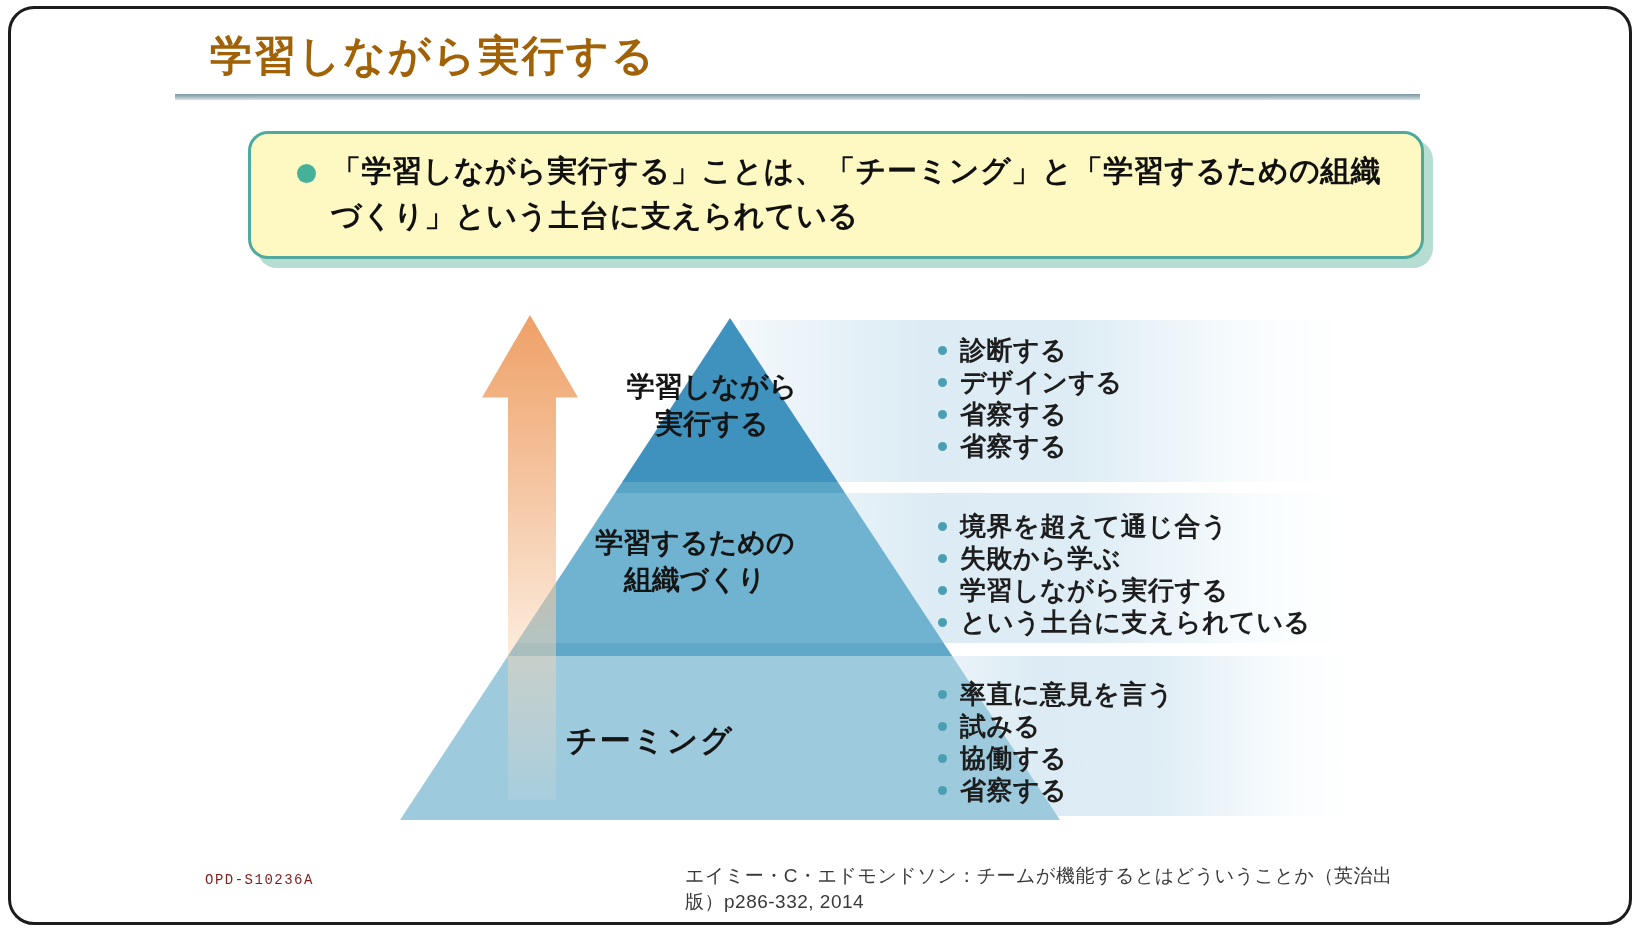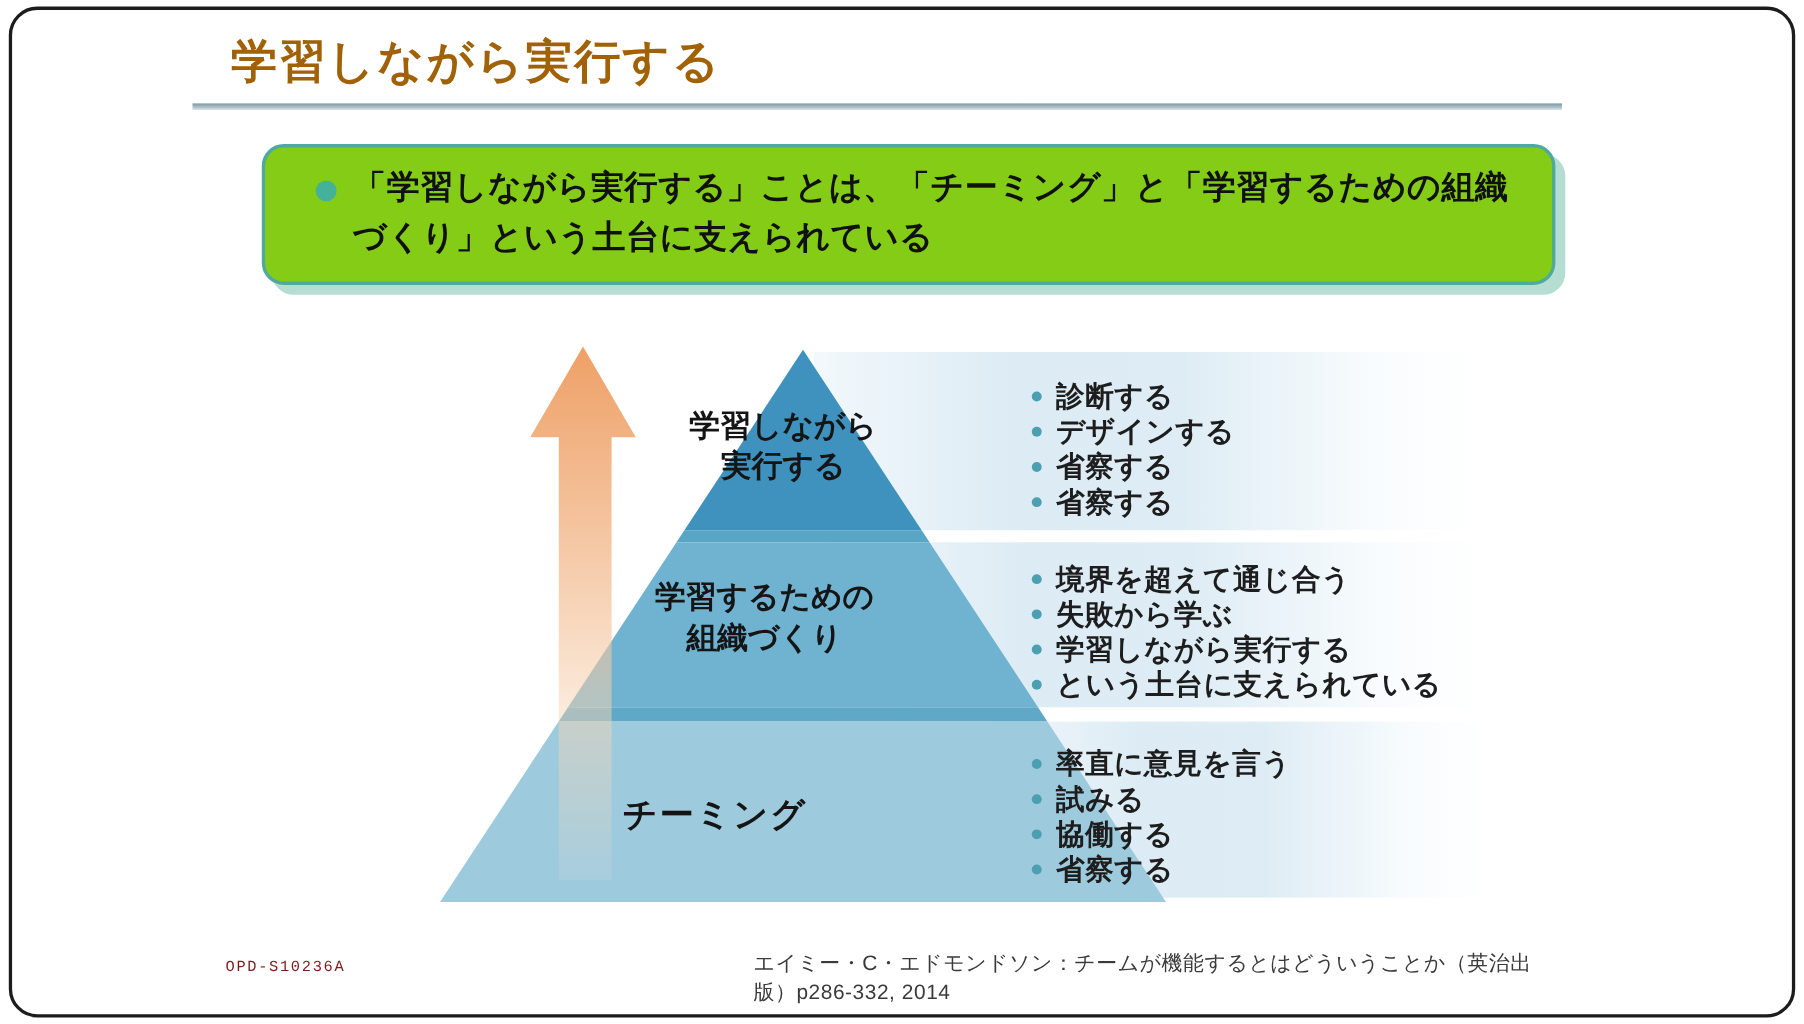--- a/index.html
+++ b/index.html
@@ -4,21 +4,21 @@
 <style>
   html,body{margin:0;padding:0;background:#fff;font-family:"Liberation Sans",sans-serif;}
   .stage{position:relative;width:1640px;height:931px;background:#ffffff;overflow:hidden;}
   .frame{position:absolute;left:8px;top:6px;width:1618px;height:913px;border:3px solid #1c1c1c;border-radius:26px;background:#fff;}
 
   
   .title{position:absolute;left:210px;top:28px;font-size:42px;font-weight:900;color:#a16207;letter-spacing:2px;}
   .title-rule{position:absolute;left:175px;top:94px;width:1245px;height:6px;background:linear-gradient(180deg,#7e98a0 0%,#a9bec4 55%,#dbe5e8 100%);}
 
   
-  .callout{position:absolute;left:238px;top:131px;width:1170px;height:122px;background:#84cc16;border:3px solid #4fa99e;border-radius:20px;box-shadow:9px 9px 0 0 #b5ddd2;}
+  .callout{position:absolute;left:248px;top:131px;width:1170px;height:122px;background:#fef9c3;border:3px solid #4fa99e;border-radius:20px;box-shadow:9px 9px 0 0 #b5ddd2;}
   .callout-dot{position:absolute;left:46px;top:30px;width:19px;height:19px;border-radius:50%;background:#45b199;}
   .callout-text{position:absolute;left:80px;top:14px;width:1060px;font-size:30px;font-weight:bold;color:#111;line-height:1.5;letter-spacing:0.5px;}
 
   
   .band{position:absolute;background:linear-gradient(90deg,rgba(205,227,240,0.25) 0%,rgba(205,227,240,0.7) 30%,rgba(216,233,243,0.85) 55%,rgba(240,248,252,0.4) 85%,rgba(255,255,255,0) 100%);}
   .band1{left:740px;top:320px;width:605px;height:162px;}
   .band2{left:755px;top:493px;width:595px;height:150px;}
   .band3{left:900px;top:656px;width:455px;height:160px;}
 
   
@@ -38,21 +38,21 @@
   
   .tier-label{position:absolute;text-align:center;color:#151515;font-weight:800;}
   .t1-label{left:562px;top:368px;width:300px;font-size:28px;line-height:37px;}
   .t2-label{left:545px;top:524px;width:300px;font-size:28px;line-height:37px;}
   .t3-label{left:500px;top:722px;width:300px;font-size:31px;line-height:37px;letter-spacing:2px;}
 
   
   .blist{position:absolute;left:938px;margin:0;padding:0;list-style:none;}
   .blist li{display:flex;align-items:center;gap:13px;height:32px;font-size:26px;font-weight:600;color:#1d1d1d;letter-spacing:0.5px;}
   .blist .dot{width:9px;height:9px;border-radius:50%;background:#4c9fb0;flex:0 0 auto;}
-  .list1{top:344px;}
+  .list1{top:334px;}
   .list2{top:510px;}
   .list3{top:678px;}
 
   
   .doc-code{position:absolute;left:205px;top:872px;font-size:14px;color:#7f1d1d;letter-spacing:1.5px;font-family:"Liberation Mono",monospace;}
   .citation{position:absolute;left:685px;top:863px;width:735px;font-size:19px;color:#3a3a3a;letter-spacing:0.5px;}
 </style>
 </head>
 <body>
 

